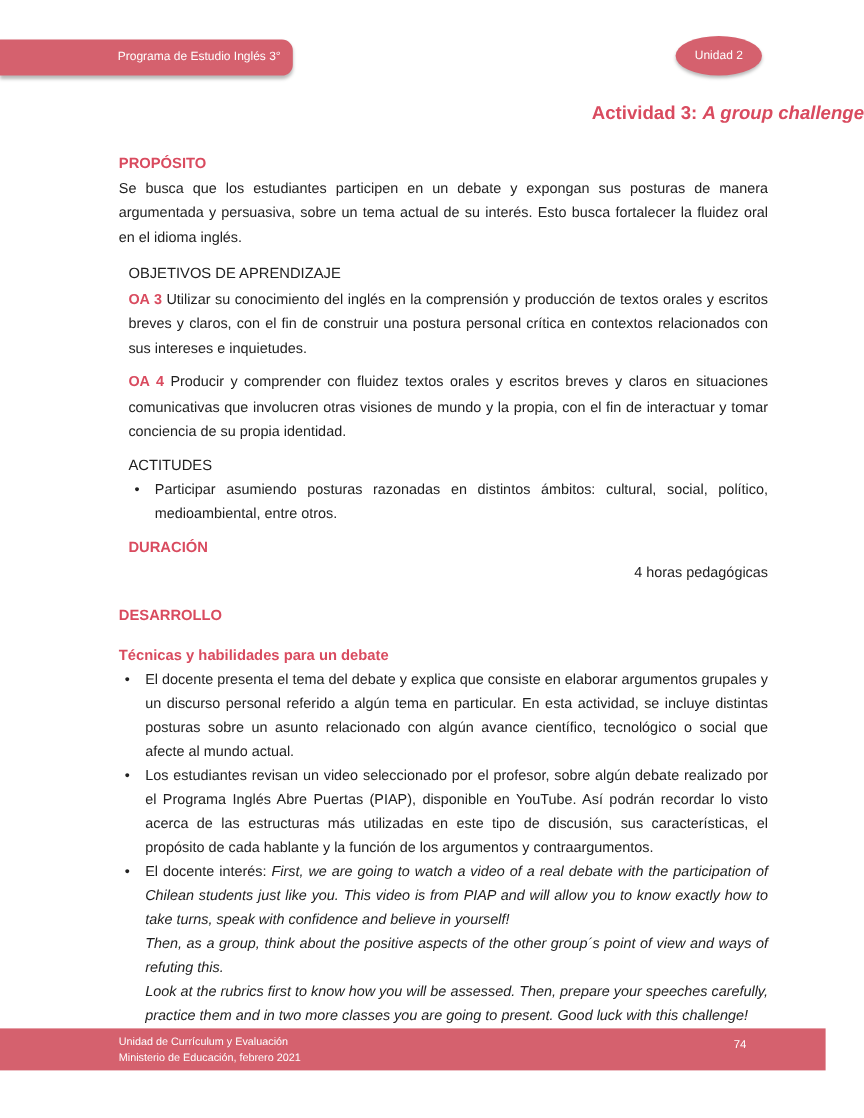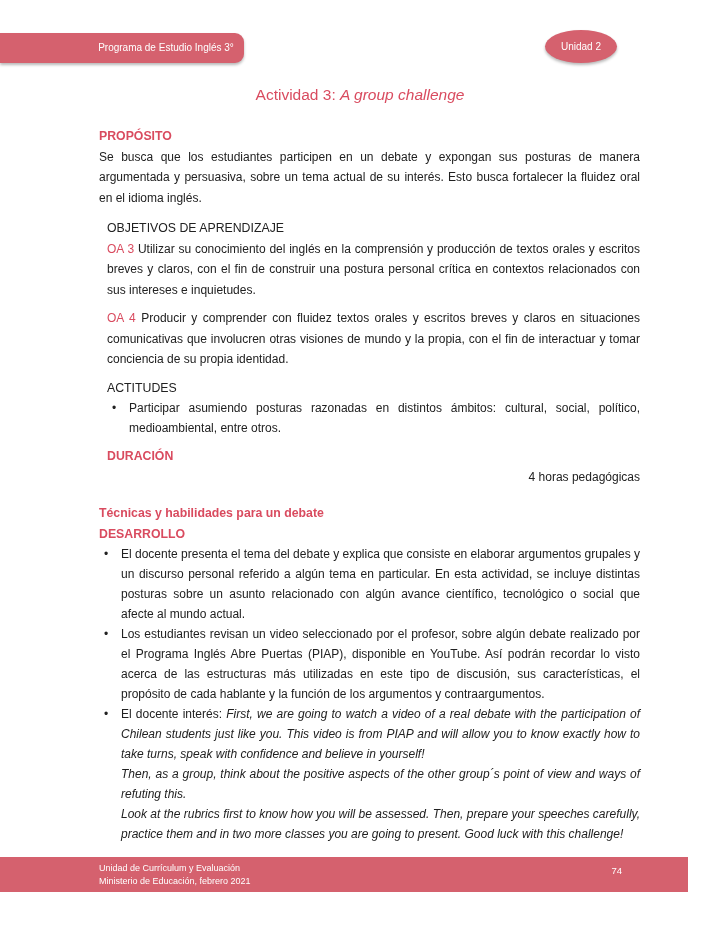--- a/index.html
+++ b/index.html
@@ -20,33 +20,33 @@
   .badge-left{
     position:absolute;top:33px;left:0;
     width:244px;height:30px;box-sizing:border-box;
     background:var(--badge);
     border-radius:0 9px 9px 0;
     box-shadow:0 2px 3px rgba(0,0,0,0.28);
     color:#fff;font-size:10px;line-height:30px;
     text-align:center;padding-left:88px;
   }
   .badge-right{
-    position:absolute;top:30px;left:545px;
+    position:absolute;top:30px;left:563px;
     width:72px;height:33px;
     background:var(--badge);
     border-radius:50%;
     box-shadow:0 2px 3px rgba(0,0,0,0.28);
     color:#fff;font-size:10px;
     display:flex;align-items:center;justify-content:center;
   }
   
   .title{
     margin:86px 0 0 0;
-    text-align:center;
-    font-size:15.5px;font-weight:normal;
+    text-align:right;
+    font-size:15.5px;font-weight:bold;
     color:var(--accent);
   }
   .title em{font-style:italic;}
   
   .content{
     margin-left:99px;width:541px;
     font-size:12px;line-height:20.5px;
     text-align:justify;
   }
   .heading-red{
@@ -55,21 +55,21 @@
     text-align:left;
   }
   .heading-plain{
     color:var(--ink);font-size:12.3px;line-height:20.5px;text-align:left;
   }
   p{margin:0;}
   .sec-proposito{margin-top:22px;}
   .group-indent{margin-left:8px;margin-top:10px;}
   .oa-para{margin-top:0;}
   .oa-gap{margin-top:8px;}
-  .oa-label{color:var(--accent);font-weight:normal;}
+  .oa-label{color:var(--accent);font-weight:bold;}
   .sec-actitudes{margin-top:8px;}
   .sec-duracion{margin-top:8px;}
   .sec-desarrollo{margin-top:16px;}
   .sub-gap{margin-top:12px;}
   
   ul.blist{list-style:none;margin:0;padding:0;}
   ul.blist li{
     position:relative;padding-left:22px;
     line-height:20px;
   }
@@ -129,23 +129,23 @@
         </ul>
       </div>
 
       <div class="sec-duracion">
         <div class="heading-red">DURACIÓN</div>
         <p style="text-align:right">4 horas pedagógicas</p>
       </div>
     </div>
 
     <div class="sec-desarrollo">
+      <div class="heading-red">DESARROLLO</div>
+
       <div class="heading-red sub-gap">Técnicas y habilidades para un debate</div>
-
-      <div class="heading-red">DESARROLLO</div>
 
       <ul class="blist">
         <li>
           <span class="marker">•</span>
           <span><span>El docente presenta el tema del debate y explica que consiste en elaborar argumentos grupales y un discurso personal referido a algún tema en particular. En esta actividad, se incluye distintas posturas sobre un asunto relacionado con algún avance científico, tecnológico o social que afecte al mundo actual.</span><span class="en"></span></span>
         </li>
         <li>
           <span class="marker">•</span>
           <span><span>Los estudiantes revisan un video seleccionado por el profesor, sobre algún debate realizado por el Programa Inglés Abre Puertas (PIAP), disponible en YouTube. Así podrán recordar lo visto acerca de las estructuras más utilizadas en este tipo de discusión, sus características, el propósito de cada hablante y la función de los argumentos y contraargumentos.</span><span class="en"></span></span>
         </li>

